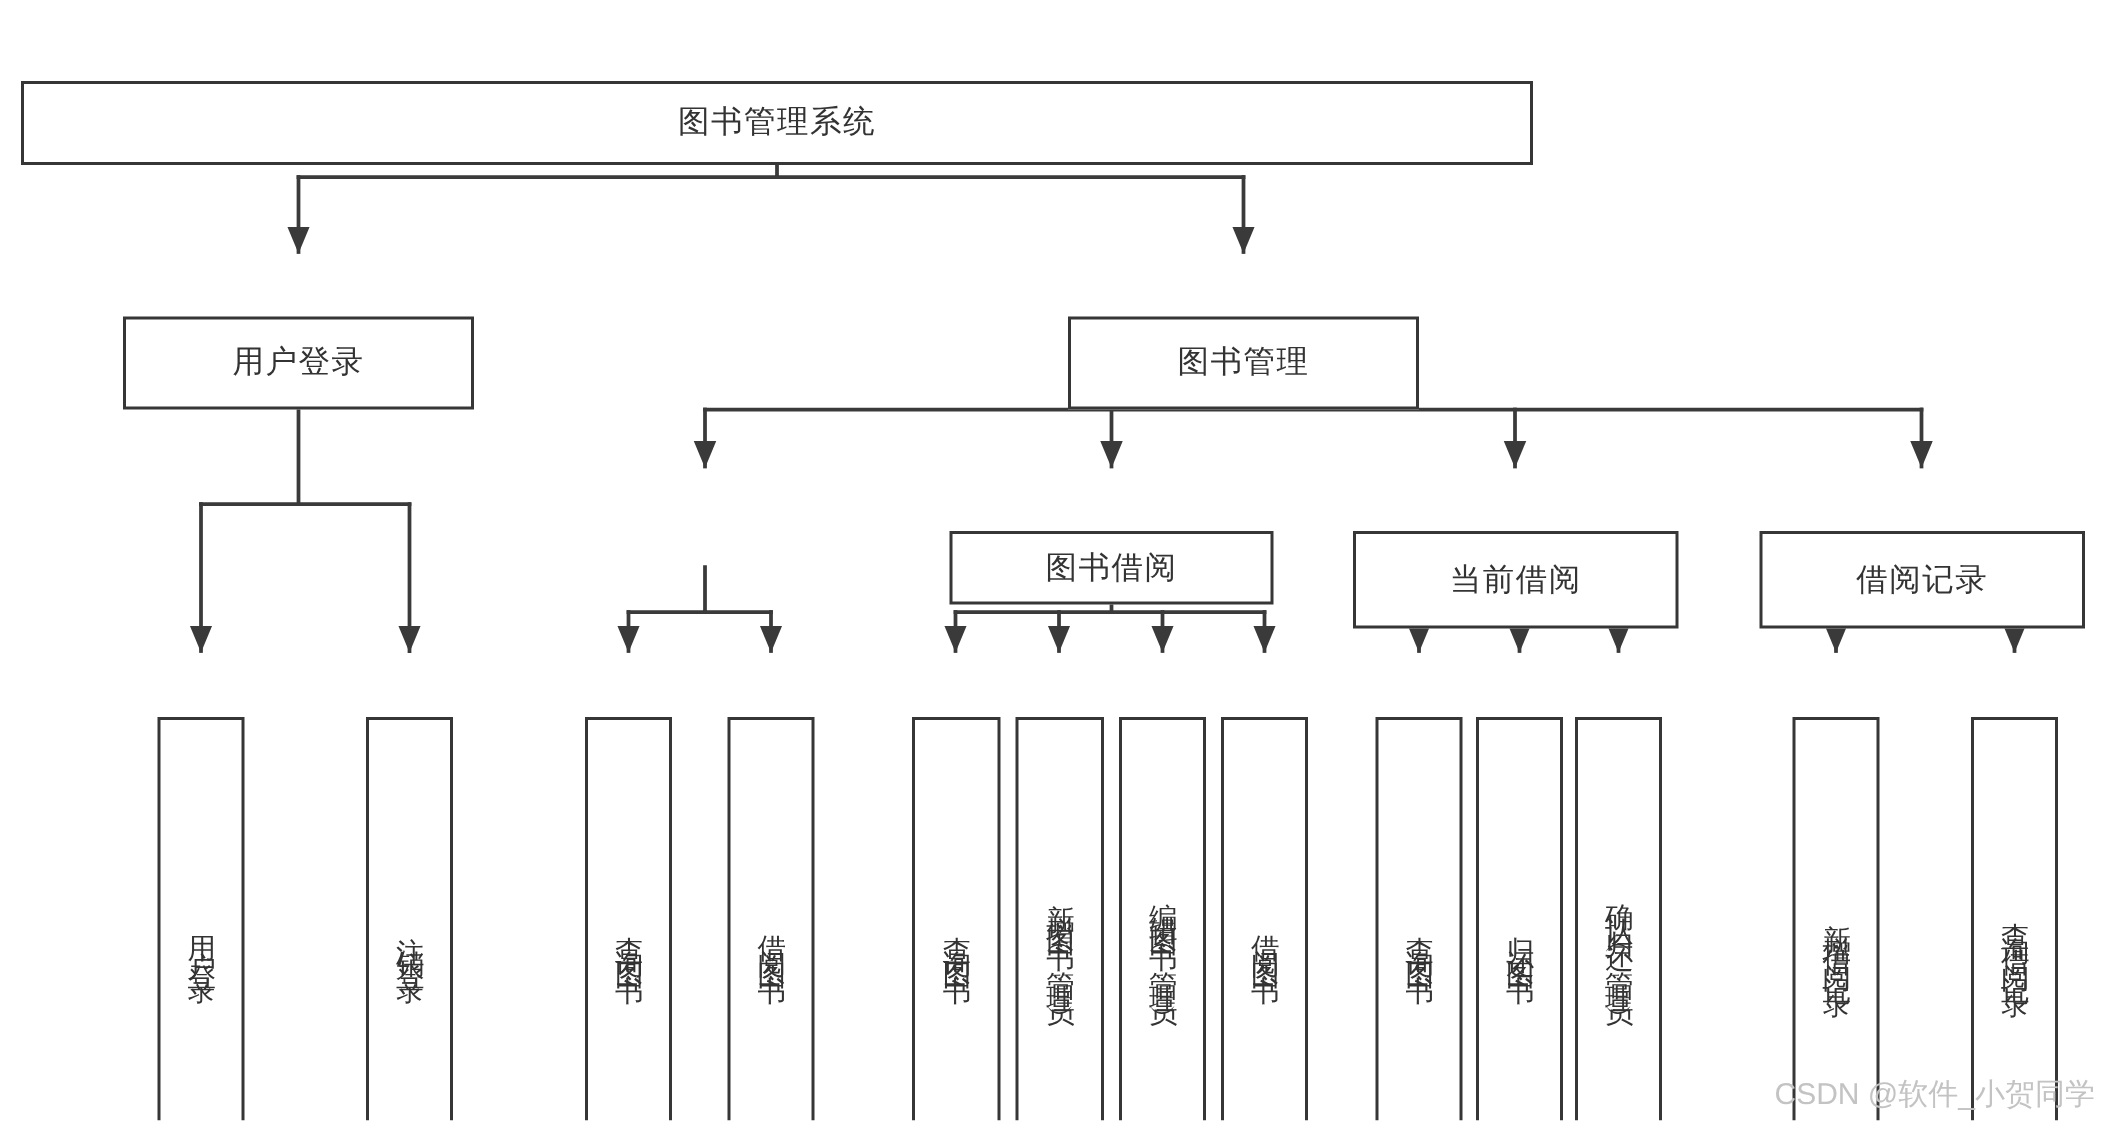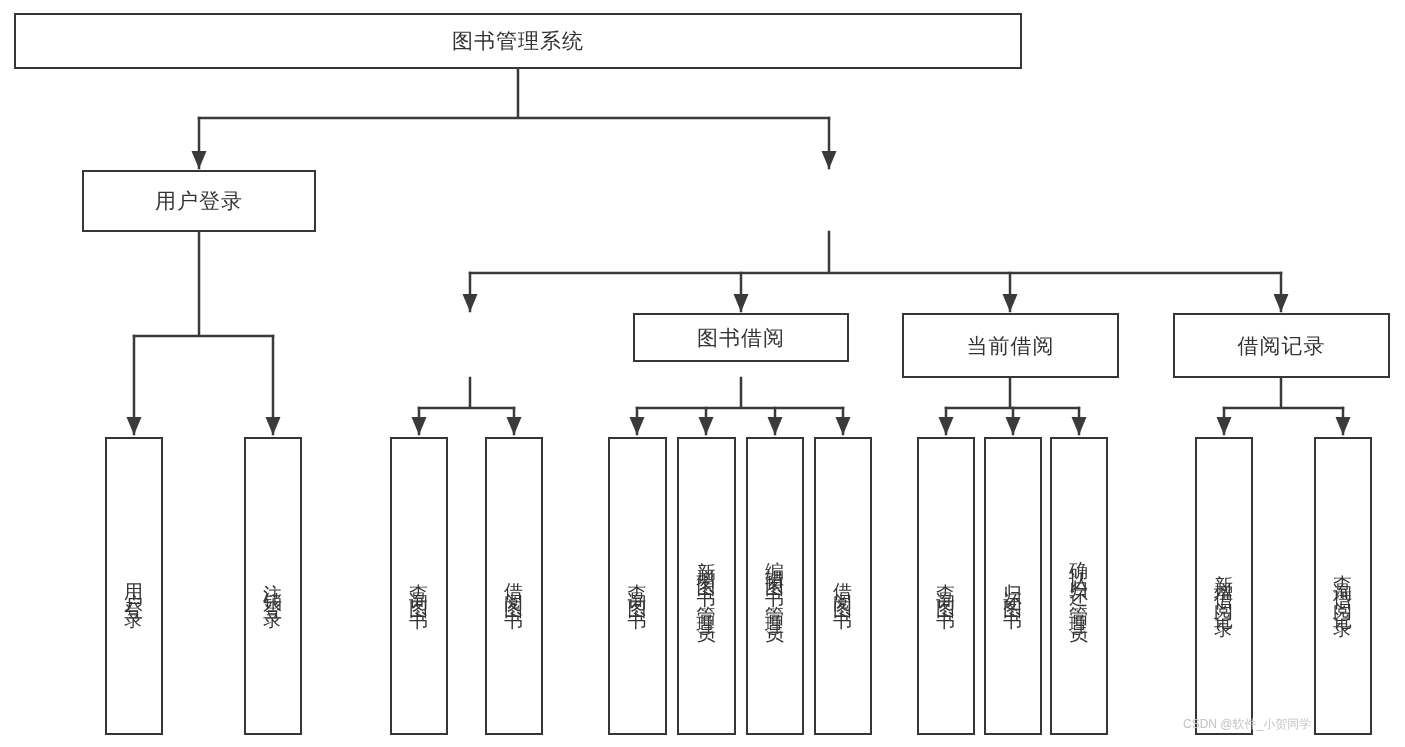--- a/index.html
+++ b/index.html
@@ -24,37 +24,38 @@
   .node {
     position: absolute;
     box-sizing: border-box;
     background: #ffffff;
     border: 2.5px solid #363636;
     color: #333333;
     display: flex;
     align-items: center;
     justify-content: center;
     text-align: center;
+    margin-top: 41px;
   }
   .h-node {
     font-size: 21px;
     letter-spacing: 1px;
     line-height: 1.2;
   }
   .v-node {
     writing-mode: vertical-rl;
     font-size: 19px;
     letter-spacing: 9px;
     line-height: 1;
   }
   .watermark {
     position: absolute;
     left: 1183px;
     top: 716px;
-    font-size: 12px;
+    font-size: 20px;
     color: #c3c3c3;
     white-space: nowrap;
     z-index: 5;
   }
 </style>
 </head>
 <body>
 
 <div id="canvas">
 
@@ -113,20 +114,23 @@
     </g>
   </svg>
 
   <div class="node h-node" style="left:14px; top:13px; width:1008px; height:56px;">
     <span>图书管理系统</span>
   </div>
 
   <div class="node h-node" style="left:82px; top:170px; width:234px; height:62px;">
     <span>用户登录</span>
   </div>
+  <div class="node h-node" style="left:712px; top:170px; width:234px; height:62px;">
+    <span>图书管理</span>
+  </div>
 
   <div class="node h-node" style="left:633px; top:313px; width:216px; height:49px;">
     <span>图书借阅</span>
   </div>
   <div class="node h-node" style="left:902px; top:313px; width:217px; height:65px;">
     <span>当前借阅</span>
   </div>
   <div class="node h-node" style="left:1173px; top:313px; width:217px; height:65px;">
     <span>借阅记录</span>
   </div>

